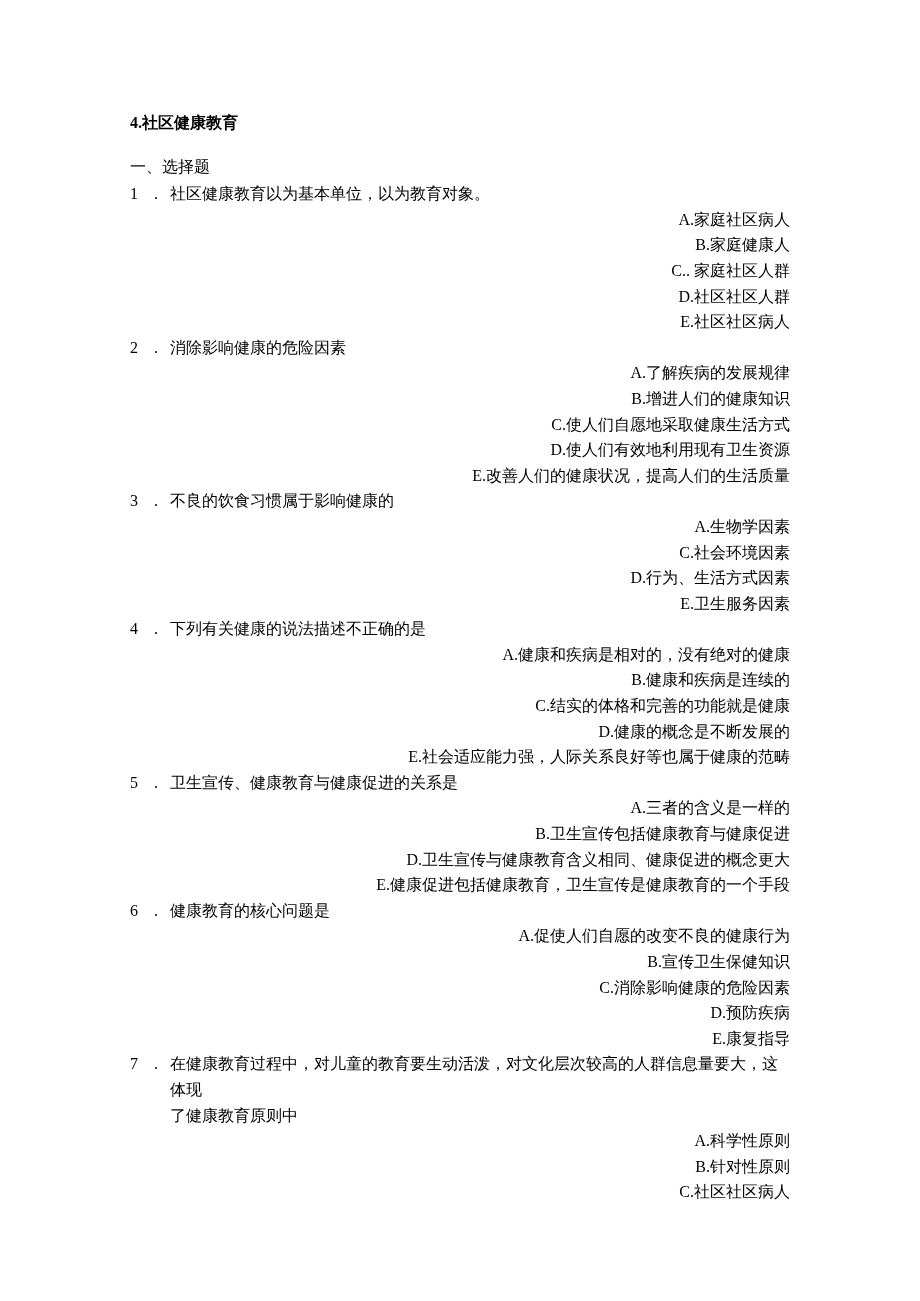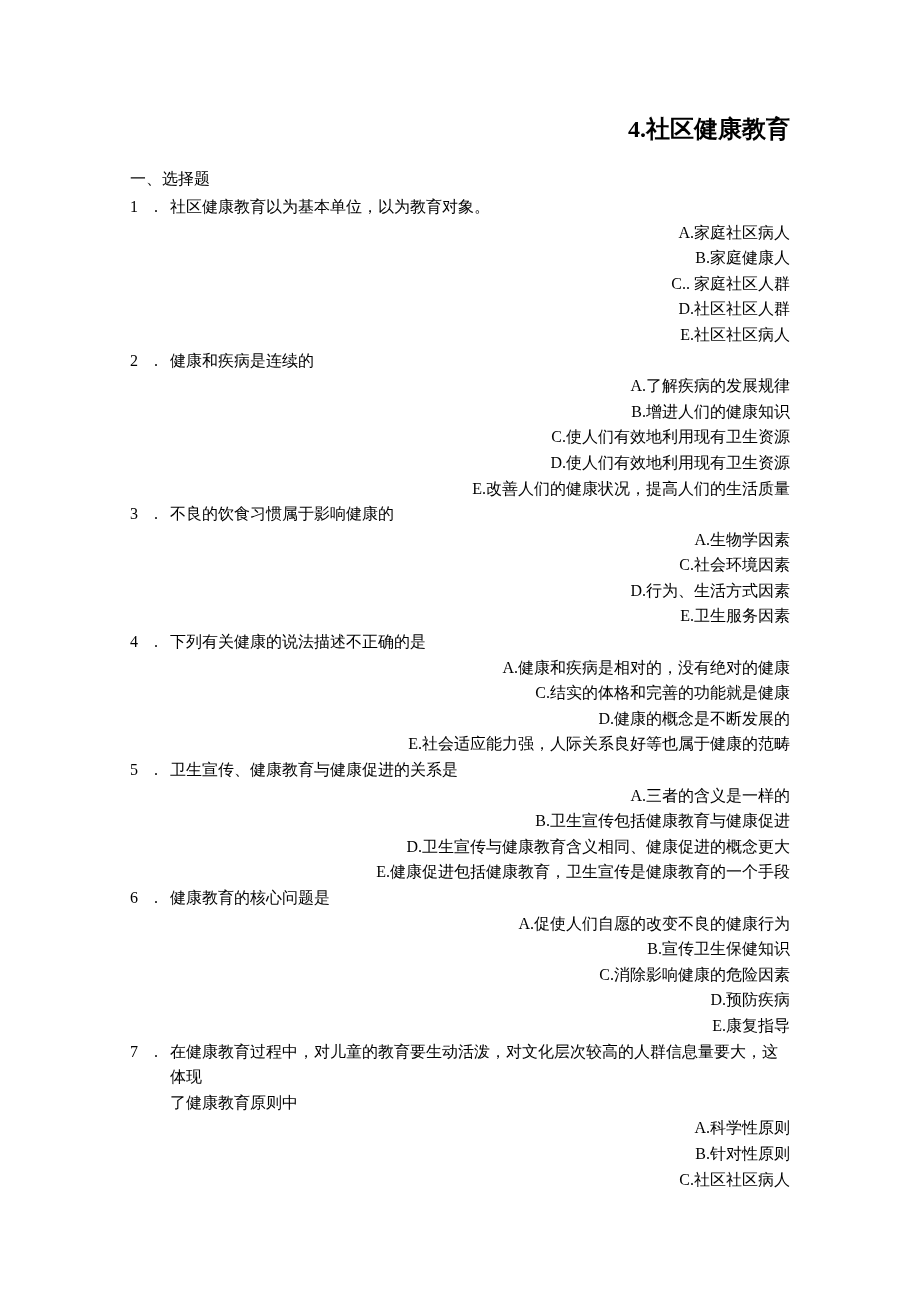--- a/index.html
+++ b/index.html
@@ -11,23 +11,23 @@
     margin: 0;
     padding: 0;
   }
   .page {
     width: 920px;
     min-height: 1301px;
     padding: 110px 130px 60px 130px;
     box-sizing: border-box;
   }
   .title {
-    text-align: right;
+    text-align: left;
     font-weight: bold;
-    font-size: 24px;
+    font-size: 16px;
     margin-bottom: 18px;
   }
   .section-header {
     margin: 0 0 2px 0;
   }
   .question {
     margin: 0;
   }
   .q-stem {
     display: flex;
@@ -73,26 +73,26 @@
           <div class="option">B.家庭健康人</div>
           <div class="option">C.. 家庭社区人群</div>
           <div class="option">D.社区社区人群</div>
           <div class="option">E.社区社区病人</div>
         </div>
       </div>
       <div class="question">
         <div class="q-stem">
           <span class="q-num">2</span>
           <span class="q-dot">.</span>
-          <span class="q-text"> 健康和疾病是连续的</span>
+          <span class="q-text"> 消除影响健康的危险因素</span>
         </div>
         <div class="options">
           <div class="option">A.了解疾病的发展规律</div>
           <div class="option">B.增进人们的健康知识</div>
-          <div class="option">C.使人们有效地利用现有卫生资源</div>
+          <div class="option">C.使人们自愿地采取健康生活方式</div>
           <div class="option">D.使人们有效地利用现有卫生资源</div>
           <div class="option">E.改善人们的健康状况，提高人们的生活质量</div>
         </div>
       </div>
       <div class="question">
         <div class="q-stem">
           <span class="q-num">3</span>
           <span class="q-dot">.</span>
           <span class="q-text">不良的饮食习惯属于影响健康的</span>
         </div>
@@ -104,20 +104,21 @@
         </div>
       </div>
       <div class="question">
         <div class="q-stem">
           <span class="q-num">4</span>
           <span class="q-dot">.</span>
           <span class="q-text">下列有关健康的说法描述不正确的是</span>
         </div>
         <div class="options">
           <div class="option">A.健康和疾病是相对的，没有绝对的健康</div>
+          <div class="option">B.健康和疾病是连续的</div>
           <div class="option">C.结实的体格和完善的功能就是健康</div>
           <div class="option">D.健康的概念是不断发展的</div>
           <div class="option">E.社会适应能力强，人际关系良好等也属于健康的范畴</div>
         </div>
       </div>
       <div class="question">
         <div class="q-stem">
           <span class="q-num">5</span>
           <span class="q-dot">.</span>
           <span class="q-text">卫生宣传、健康教育与健康促进的关系是</span>

